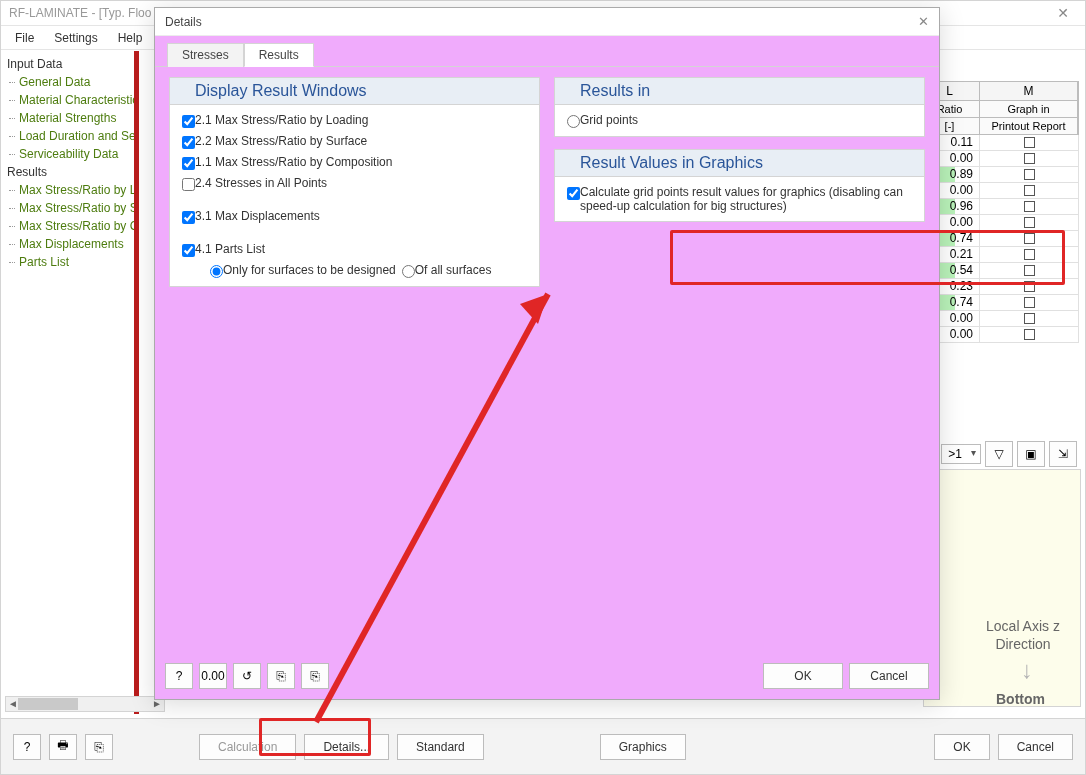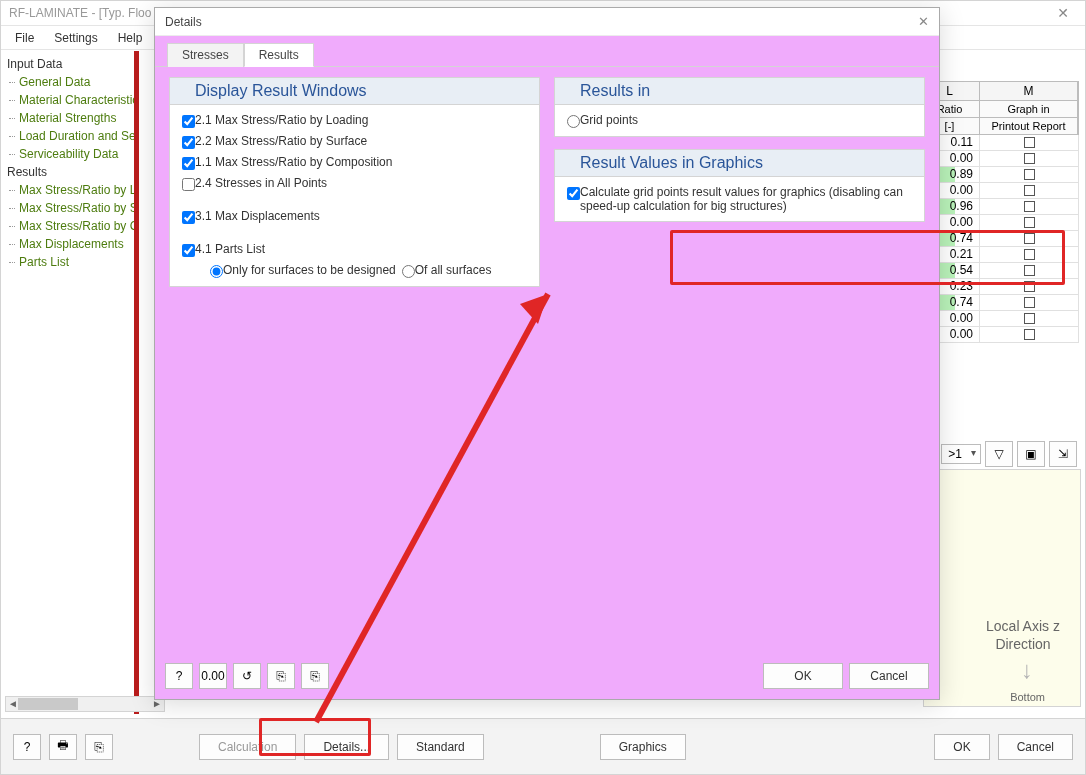--- a/index.html
+++ b/index.html
@@ -57,21 +57,21 @@
 .hl1 { left: 670px; top: 230px; width: 395px; height: 55px; }
 .hl2 { left: 259px; top: 718px; width: 112px; height: 38px; }
 
 svg.arrow { position:absolute; left: 308px; top: 274px; width: 400px; height: 455px; pointer-events:none; }
 
 .toolbar-right { position:absolute; right:8px; top:440px; display:flex; gap:4px; align-items:center; }
 .toolbar-right .sel { border:1px solid #bcbcbc; padding:2px 18px 2px 6px; background:#fff; position:relative; }
 .toolbar-right .sel::after { content:"▾"; position:absolute; right:4px; top:2px; font-size:10px; color:#555; }
 .axis-label { position:absolute; right:22px; top:616px; width:80px; text-align:center; color:#666; font-size:14px; line-height:1.3; }
 .axis-arrow { position:absolute; right:52px; top:655px; color:#b5b5b5; font-size:24px; }
-.axis-bottom { position:absolute; right:40px; top:690px; color:#666; font-size:11px; }
+.axis-bottom { position:absolute; right:40px; top:690px; color:#666; font-size:14px;font-weight:bold; }
 .blank-panel { position:absolute; right:4px; top:468px; width:158px; height:238px; background:#fdfdeb; border:1px solid #d4d4d4; }
 .scroll-track { position:absolute; left:4px; bottom:62px; width:160px; height:16px; border:1px solid #d4d4d4; background:#f0f0f0; }
 .scroll-track .thumb { position:absolute; left:12px; top:1px; width:60px; height:12px; background:#c9c9c9; }
 .scroll-track .arr { position:absolute; top:0; width:14px; height:14px; text-align:center; color:#666; font-size:10px; line-height:14px; }
 .scroll-track .arr.l { left:0; } .scroll-track .arr.r { right:0; }
 </style>
 </head>
 <body>
 
 <div class="main-window">

